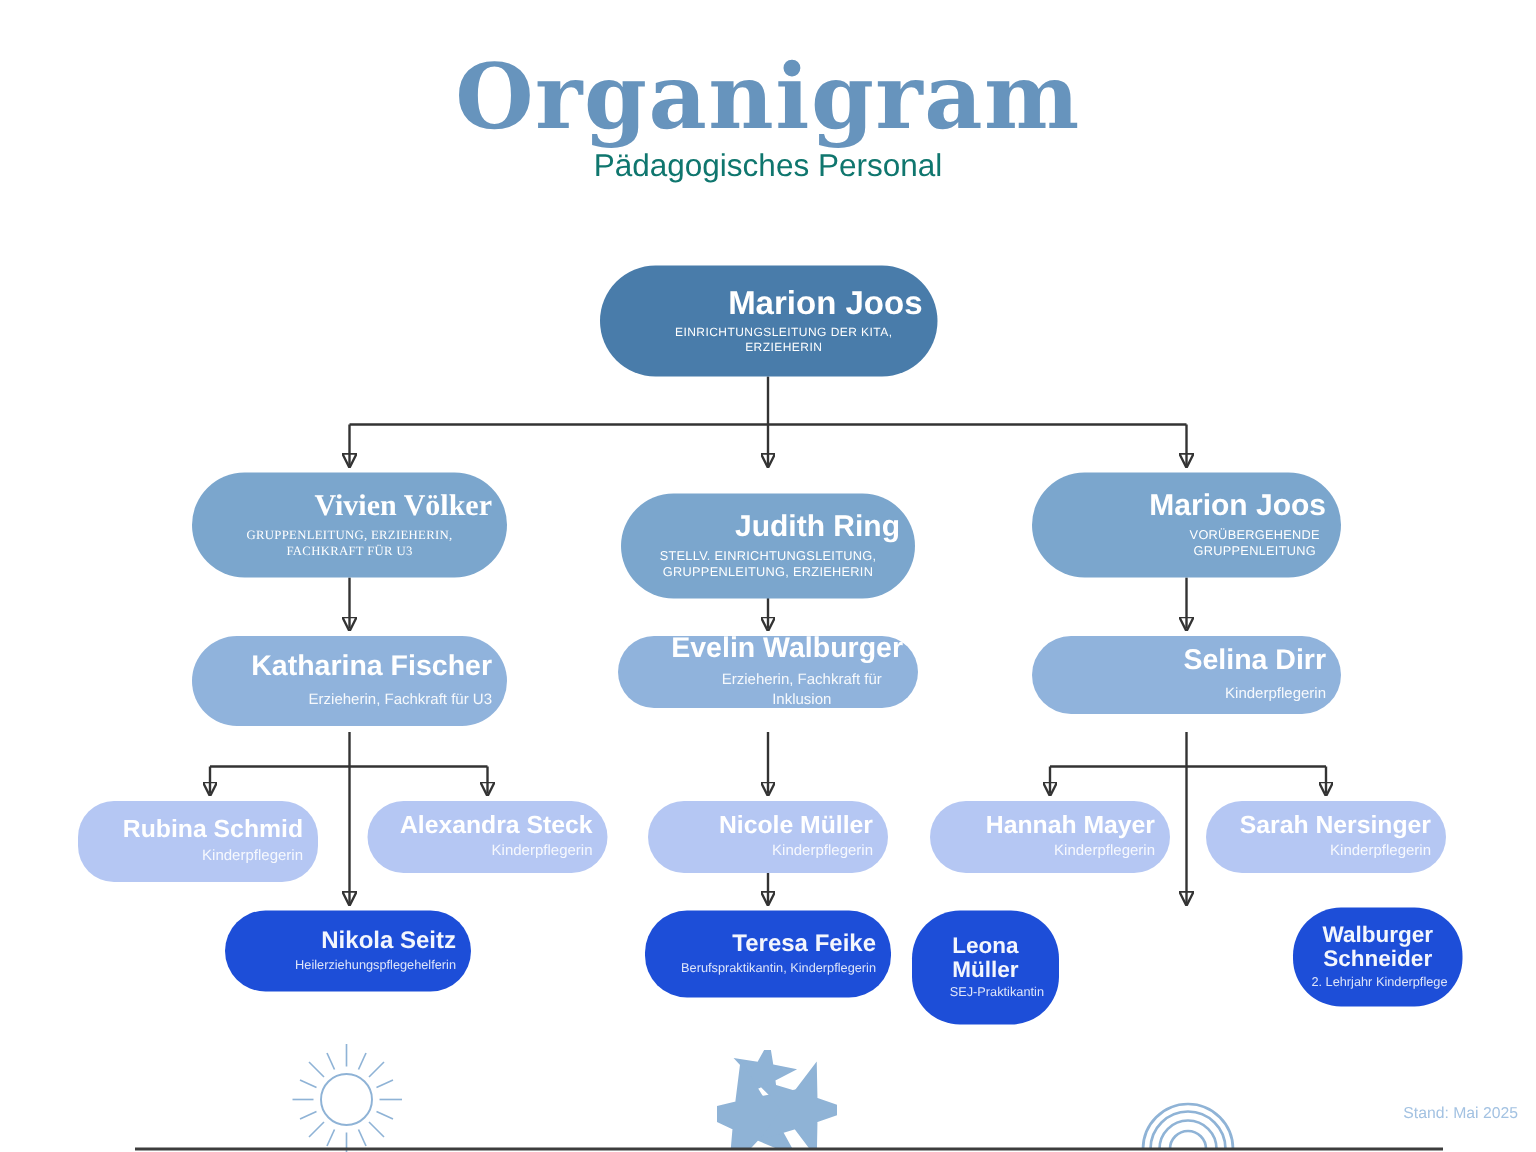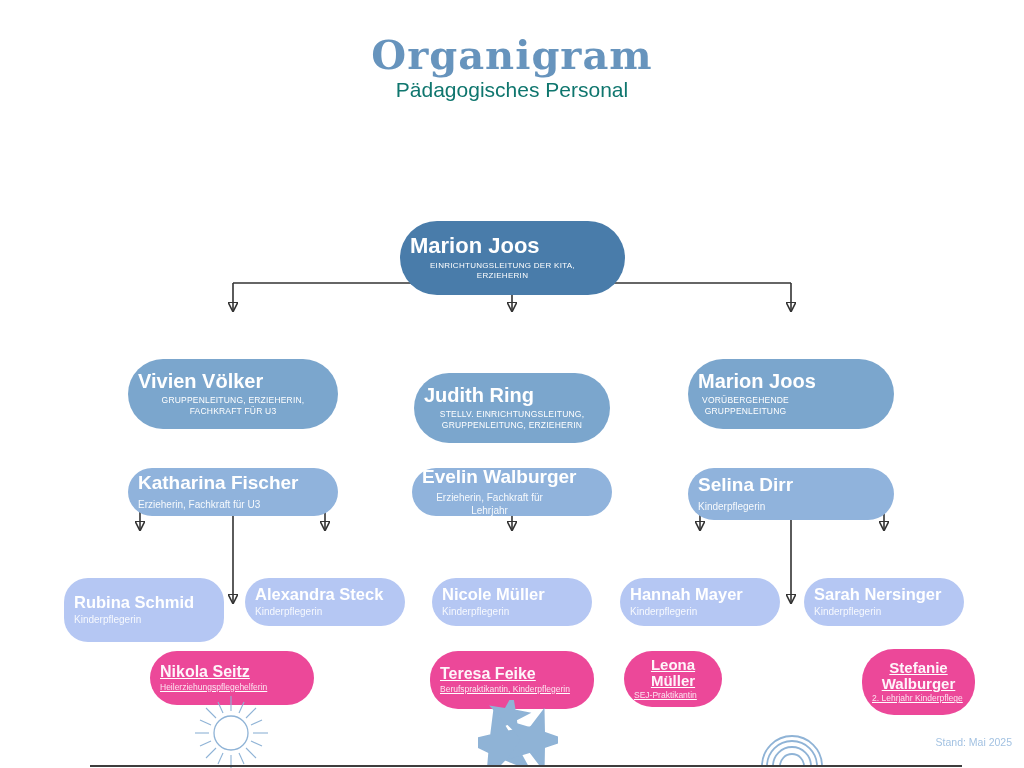--- a/index.html
+++ b/index.html
@@ -6,78 +6,78 @@
   #canvas {
     position:relative; width:1024px; height:768px; margin:0 auto;
     background:#ffffff; overflow:hidden;
     font-family:"Liberation Sans", sans-serif;
   }
 
   
   .header { position:absolute; top:34px; left:0; width:1024px; text-align:center; }
   .title {
     font-family:"DejaVu Serif", serif; font-weight:bold;
-    font-size:40px; line-height:1.05; color:#6794bd; letter-spacing:1px;
+    font-size:60px; line-height:1.05; color:#6794bd; letter-spacing:1px;
   }
   .subtitle {
     font-family:"DejaVu Serif", serif; font-weight:bold;
     font-size:31px; line-height:1.15; color:#b9cdf3; letter-spacing:0.5px;
   }
   .tagline { font-size:21px; color:#0f766e; margin-top:2px; }
 
   
   .node {
     position:absolute; display:flex; flex-direction:column;
-    align-items:flex-start; justify-content:center;
-    color:#ffffff; text-align:center; box-sizing:border-box; padding:4px 10px;margin-top:44px;
+    align-items:flex-end; justify-content:center;
+    color:#ffffff; text-align:center; box-sizing:border-box; padding:4px 10px;
   }
   .node .name { font-weight:bold; line-height:1.08; }
   .node .role { line-height:1.3; }
 
   .lv1 { background:#497caa; border-radius:38px; }
   .lv1 .name { font-size:22px; }
   .lv1 .role { font-size:8px; letter-spacing:0.3px; max-width:185px; margin-top:3px; }
 
   .lv2 { background:#7ba6cd; border-radius:35px; }
   .lv2 .name { font-size:20px; }
   .lv2 .role { font-size:8.5px; letter-spacing:0.2px; margin-top:2px; }
 
   .lv3 { background:#90b3dc; border-radius:33px; }
   .lv3 .name { font-size:19px; }
   .lv3 .role { font-size:10px; margin-top:4px; color:rgba(255,255,255,0.92); }
 
   .lv4 { background:#b5c7f3; border-radius:24px; }
   .lv4 .name { font-size:16.5px; }
   .lv4 .role { font-size:10px; margin-top:1px; color:rgba(255,255,255,0.88); }
 
-  .lv5 { background:#ec4899; border-radius:28px;text-decoration:underline; }
+  .lv5 { background:#1d4ed8; border-radius:28px; }
   .lv5 .name { font-size:16px; color:rgba(255,255,255,0.95); }
   .lv5 .role { font-size:8.5px; margin-top:1px; color:rgba(255,255,255,0.85); }
   .lv5.small { border-radius:32px; }
   .lv5.small .name { font-size:15px; }
 
   .role-narrow { max-width:95px; }
   .role-mid { max-width:135px; }
 
   
   .pos-l1        { left:400px; top:177px; width:225px; height:74px; }
-  .pos-vivien    { left:128px; top:315px; width:210px; height:70px; }
+  .pos-vivien    { left:128px; top:315px; width:210px; height:70px;font-family:Liberation Serif, serif; }
   .pos-judith    { left:414px; top:329px; width:196px; height:70px; }
   .pos-marion2   { left:688px; top:315px; width:206px; height:70px; }
-  .pos-katharina { left:128px; top:424px; width:210px; height:48px; }
+  .pos-katharina { left:128px; top:424px; width:210px; height:60px; }
   .pos-evelin    { left:412px; top:424px; width:200px; height:48px; }
   .pos-selina    { left:688px; top:424px; width:206px; height:52px; }
-  .pos-rubina    { left:64px;  top:534px; width:160px; height:64px; }
+  .pos-rubina    { left:52px;  top:534px; width:160px; height:54px; }
   .pos-alexandra { left:245px; top:534px; width:160px; height:48px; }
   .pos-nicolem   { left:432px; top:534px; width:160px; height:48px; }
   .pos-hannah    { left:620px; top:534px; width:160px; height:48px; }
   .pos-sarah     { left:804px; top:534px; width:160px; height:48px; }
   .pos-nikola    { left:150px; top:607px; width:164px; height:54px; }
   .pos-teresa    { left:430px; top:607px; width:164px; height:58px; }
-  .pos-leona     { left:624px; top:607px; width:98px;  height:56px; }
+  .pos-leona     { left:608px; top:607px; width:98px;  height:76px; }
   .pos-nicolek   { left:744px; top:607px; width:106px; height:64px; }
   .pos-stefanie  { left:862px; top:605px; width:113px; height:66px; }
 
   
   #connectors { position:absolute; left:0; top:0; width:1024px; height:768px; pointer-events:none; }
   #connectors path { stroke:#333333; stroke-width:1.6; fill:none; }
 
   
   .decor { position:absolute; pointer-events:none; }
   .decor svg path, .decor svg circle, .decor svg line { stroke:#8fb3d6; fill:none; }
@@ -139,21 +139,21 @@
     <div class="name">Marion Joos</div>
     <div class="role role-narrow">VORÜBERGEHENDE GRUPPENLEITUNG</div>
   </div>
 
   <div class="node lv3 pos-katharina">
     <div class="name">Katharina Fischer</div>
     <div class="role">Erzieherin, Fachkraft für U3</div>
   </div>
   <div class="node lv3 pos-evelin">
     <div class="name">Evelin Walburger</div>
-    <div class="role role-mid">Erzieherin, Fachkraft für Lehrjahr</div>
+    <div class="role role-mid">Erzieherin, Fachkraft für Inklusion</div>
   </div>
   <div class="node lv3 pos-selina">
     <div class="name">Selina Dirr</div>
     <div class="role">Kinderpflegerin</div>
   </div>
 
   <div class="node lv4 pos-rubina">
     <div class="name">Rubina Schmid</div>
     <div class="role">Kinderpflegerin</div>
   </div>
@@ -180,21 +180,21 @@
   </div>
   <div class="node lv5 pos-teresa">
     <div class="name">Teresa Feike</div>
     <div class="role">Berufspraktikantin, Kinderpflegerin</div>
   </div>
   <div class="node lv5 small pos-leona">
     <div class="name">Leona Müller</div>
     <div class="role">SEJ-Praktikantin</div>
   </div>
   <div class="node lv5 small pos-stefanie">
-    <div class="name">Stefanie Walburger</div>
+    <div class="name">Walburger Schneider</div>
     <div class="role">2. Lehrjahr Kinderpflege</div>
   </div>
 
   <div class="decor" style="left:190px; top:694px;">
     <svg width="84" height="80" viewBox="0 0 84 80">
       <circle cx="41" cy="39" r="17" stroke-width="1.3"></circle>
       <g stroke-width="1.1">
         <line x1="41" y1="17" x2="41" y2="2"></line>
         <line x1="41" y1="61" x2="41" y2="76"></line>
         <line x1="19" y1="39" x2="5" y2="39"></line>

